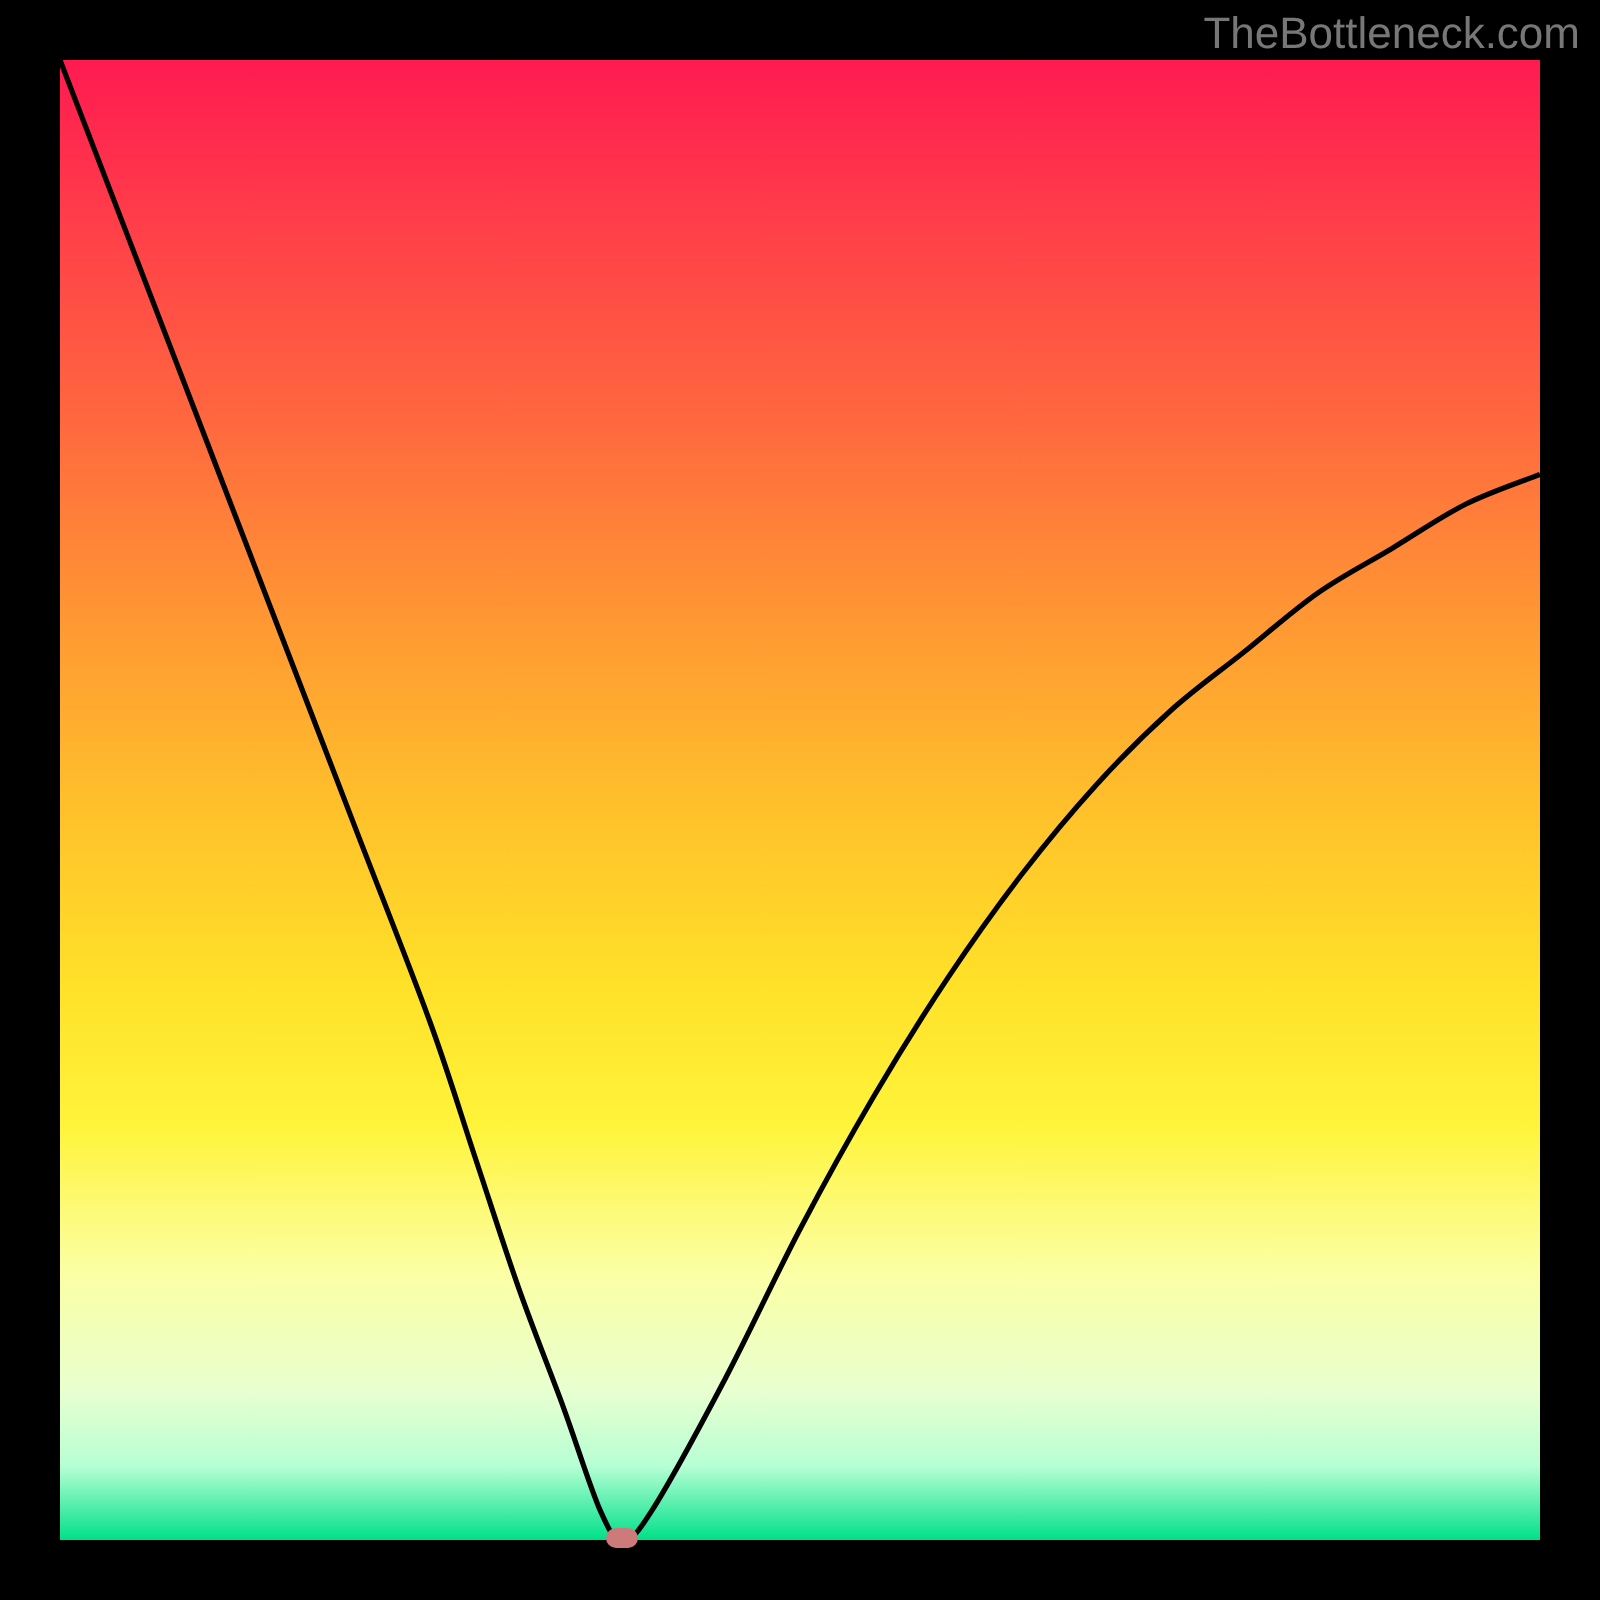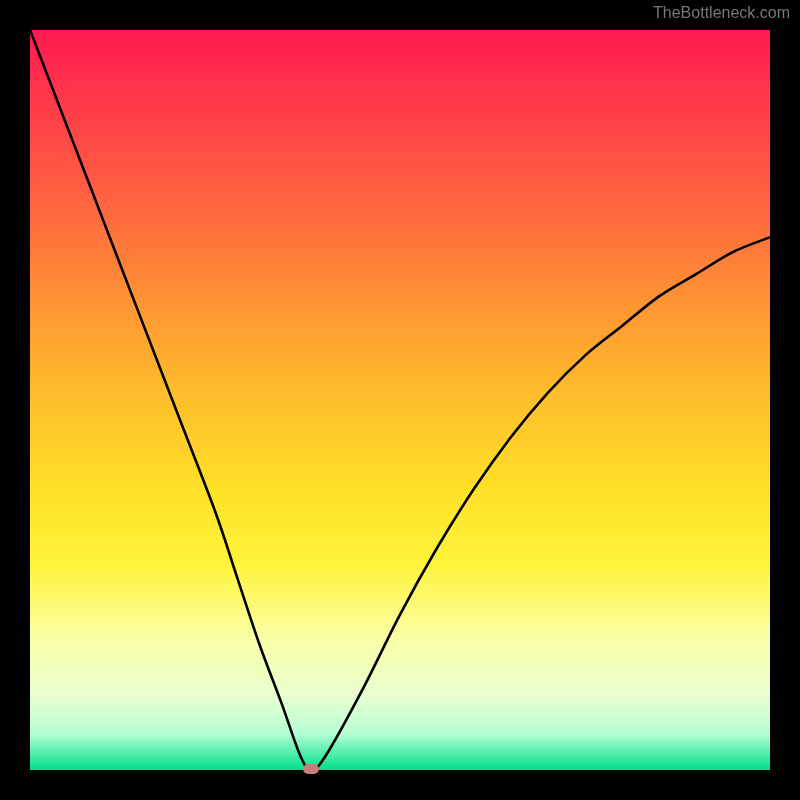--- a/index.html
+++ b/index.html
@@ -44,21 +44,21 @@
     top: 0;
     width: 740px;
     height: 740px;
     pointer-events: none;
   }
   .watermark {
     position: absolute;
     top: 4px;
     right: 10px;
     color: #777;
-    font-size: 16px;
+    font-size: 22px;
     font-weight: 400;
     letter-spacing: 0px;
   }
   .min-marker {
     position: absolute;
     width: 16px;
     height: 10px;
     border-radius: 5px;
     background: #cc7a7a;
   }

